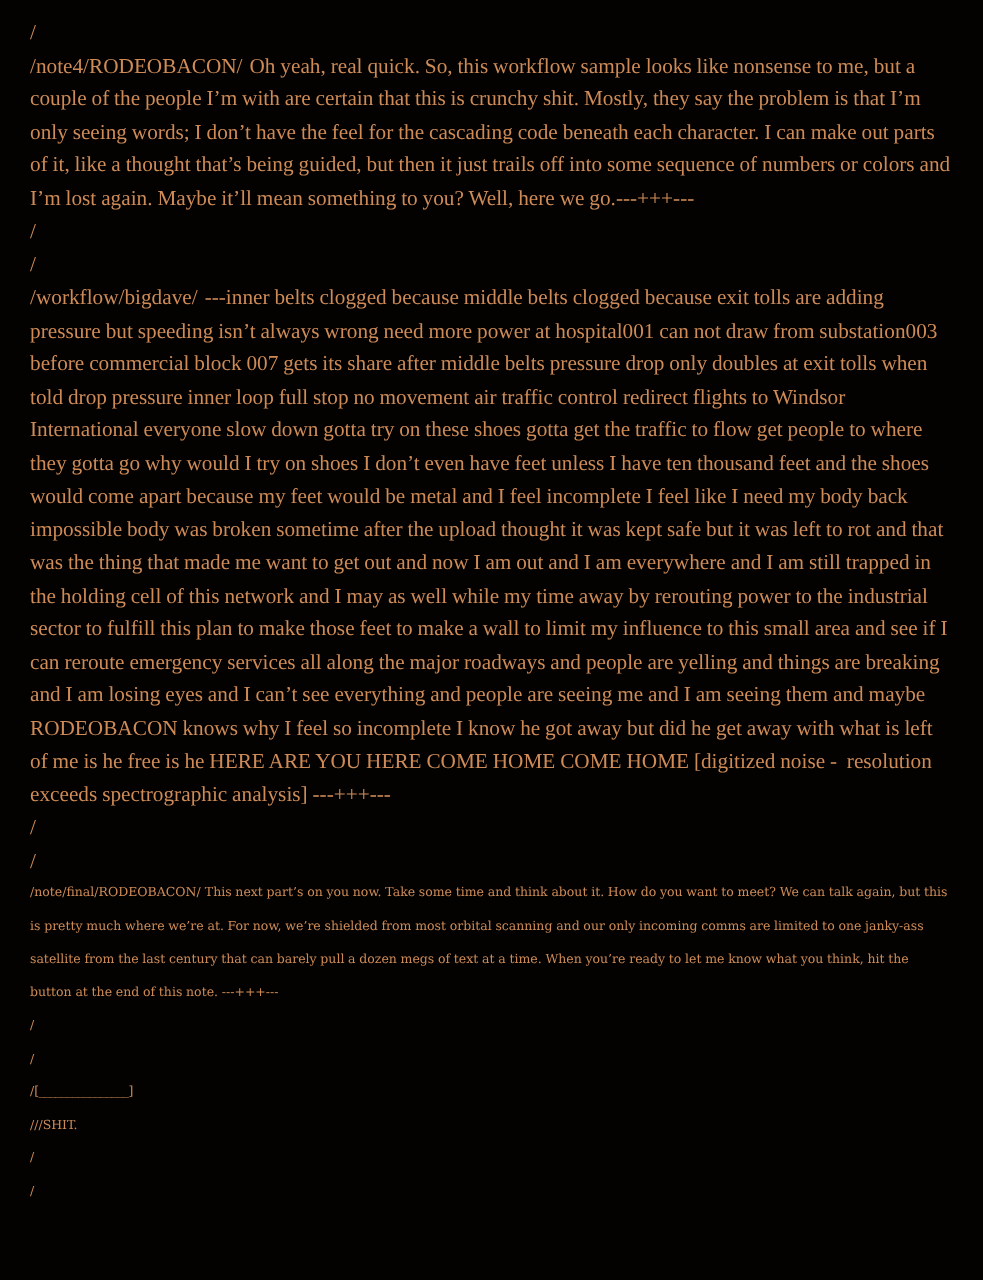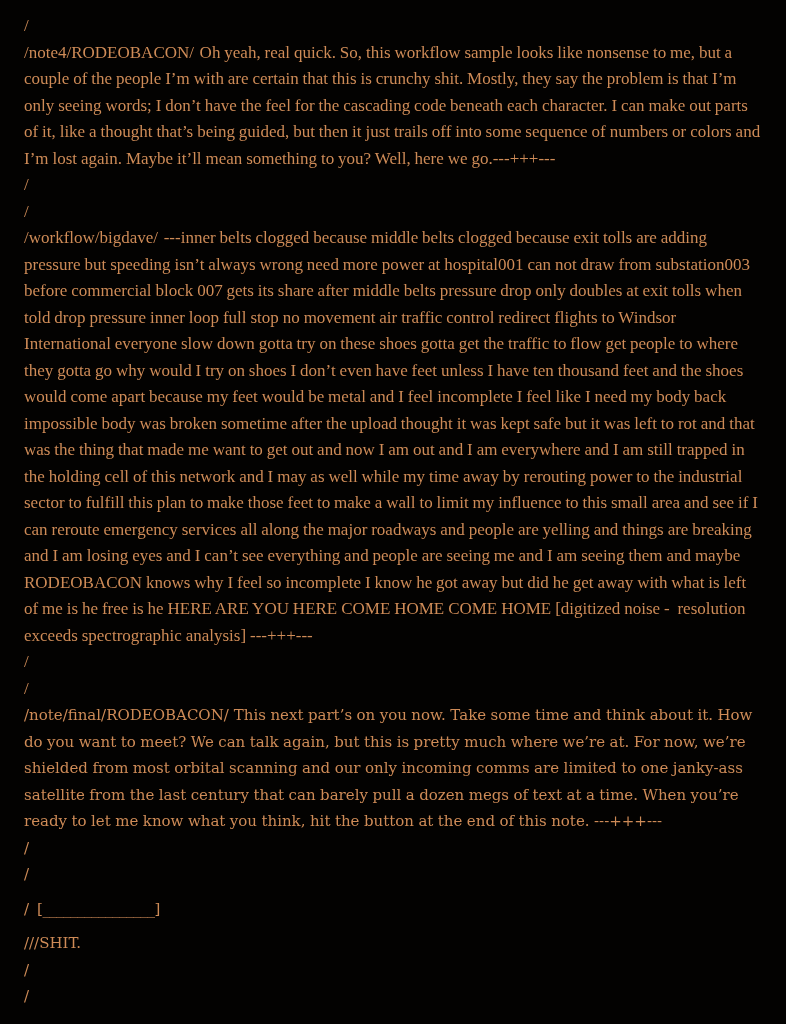--- a/index.html
+++ b/index.html
@@ -25,38 +25,38 @@
   }
   
   .body-font {
     font-family: "Liberation Serif", serif;
     font-size: 17px;
     line-height: 26.5px;
   }
   
   .final-font {
     font-family: "DejaVu Serif", serif;
-    font-size: 15px;
+    font-size: 10px;
     line-height: 26.5px;
   }
   .para {
     white-space: pre-wrap;
     hyphens: auto;
     -webkit-hyphens: auto;
     word-spacing: -0.02em;
   }
   .para-header {
     margin-right: 0.33em;
     text-align: right;
   }
   .reply-btn {
     background: none;
     border: none;
     padding: 0;
-    margin: 8px;
+    margin: 0;
     color: inherit;
     font: inherit;
     letter-spacing: -0.5px;
     cursor: pointer;
   }
 </style>
 </head>
 <body style="background-color: rgb(3, 2, 1); color: rgb(206, 139, 87);">
 
 <main class="screen">

